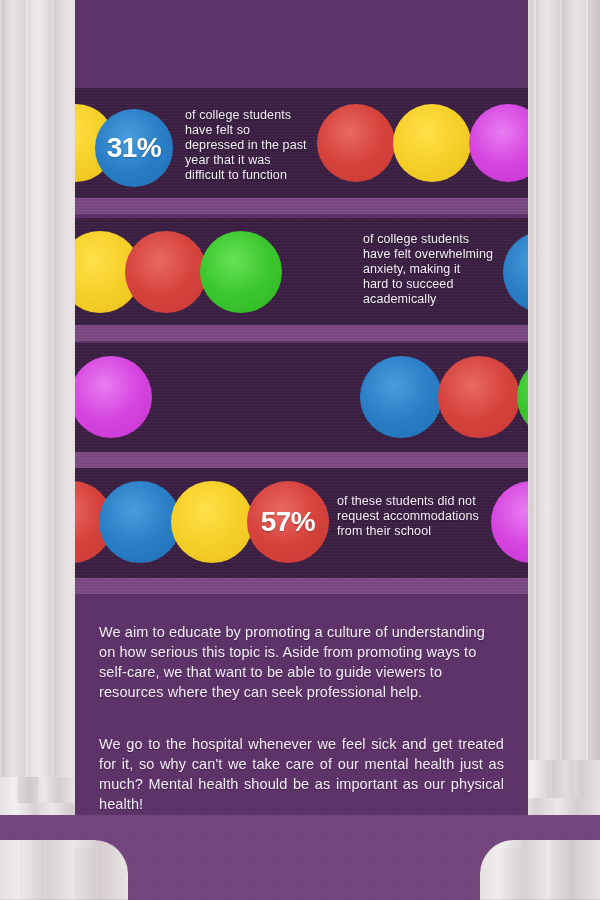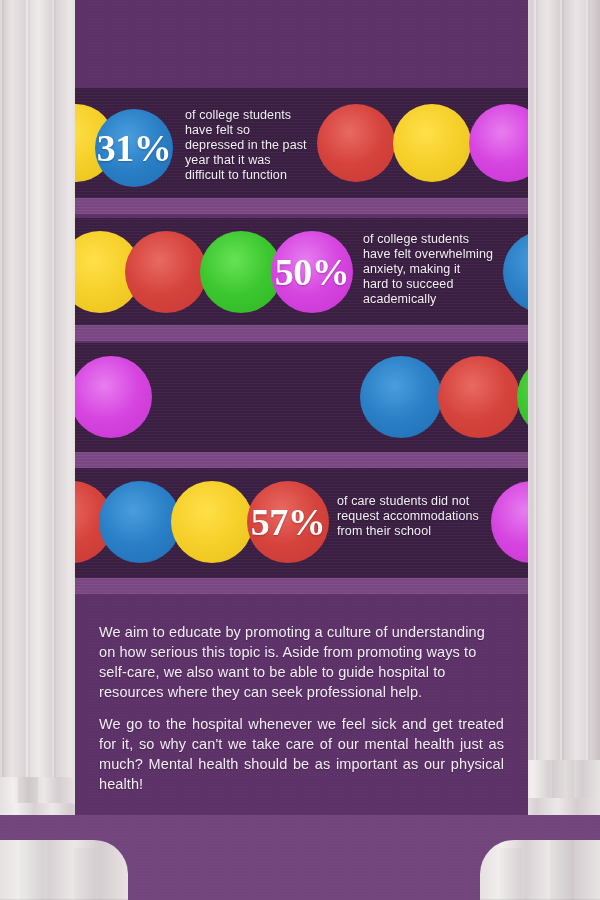--- a/index.html
+++ b/index.html
@@ -95,25 +95,24 @@
 
   
   .circle{
     position:absolute;
     border-radius:50%;
     display:flex; align-items:center; justify-content:center;
   }
   .circle .pct{
     color:#ffffff;
     font-weight:bold;
-    font-size:38px;
+    font-size:28px;
     letter-spacing:-0.5px;
     text-shadow:0 1px 2px rgba(0,0,0,.25);
     white-space:nowrap;
-    font-family:Liberation Serif, serif;
   }
   .c-blue   { background:radial-gradient(circle at 42% 36%, #4a9ede 0%, #2a7fc6 48%, #1f6fb4 100%); }
   .c-yellow { background:radial-gradient(circle at 42% 36%, #ffe049 0%, #f6d02a 48%, #e8bf1a 100%); }
   .c-red    { background:radial-gradient(circle at 42% 36%, #e86a62 0%, #d6433d 48%, #c73833 100%); }
   .c-green  { background:radial-gradient(circle at 42% 36%, #67e356 0%, #3cc72f 48%, #2fb524 100%); }
   .c-magenta{ background:radial-gradient(circle at 42% 36%, #e munde 0%, #d645e0 48%, #c734d2 100%);
               background:radial-gradient(circle at 42% 36%, #e87df0 0%, #d645e0 48%, #c734d2 100%); }
 
   
   .stat-text{
@@ -131,21 +130,21 @@
     position:absolute; left:75px; top:600px; width:453px; height:215px;
     padding:22px 24px 0 24px;
   }
   .message-para{
     color:#f3edf5;
     font-size:14.5px;
     line-height:20px;
     letter-spacing:.1px;
     text-shadow:0 1px 1px rgba(0,0,0,.3);
   }
-  #message-para-2{ margin-top:12px; text-align:justify; }
+  #message-para-2{ margin-top:32px; text-align:justify; }
 
   
   #lower-band{
     position:absolute; left:0; right:0; top:815px; height:85px;
     background:#73457d;
     background-image:radial-gradient(rgba(255,255,255,.035) 1px, transparent 1px);
     background-size:3px 3px;
   }
 </style>
 </head>
@@ -189,23 +188,20 @@
   <div class="stat-text" style="left:110px;top:108px;width:135px;">of college students
 have felt so
 depressed in the past
 year that it was
 difficult to function</div>
 
   <div class="stat-row" id="stat-row-2">
     <div class="circle c-yellow" style="left:-16px;top:13px;width:82px;height:82px;"></div>
     <div class="circle c-red" style="left:50px;top:13px;width:82px;height:82px;"></div>
     <div class="circle c-green" style="left:125px;top:13px;width:82px;height:82px;"></div>
-    <div class="circle c-magenta" style="left:196px;top:13px;width:82px;height:82px;">
-      <span class="pct">50%</span>
-    </div>
     <div class="circle c-blue" style="left:428px;top:13px;width:82px;height:82px;"></div>
   </div>
   <div class="stat-text" style="left:288px;top:232px;width:150px;">of college students
 have felt overwhelming
 anxiety, making it
 hard to succeed
 academically</div>
 
   <div class="stat-row" id="stat-row-3">
     <div class="circle c-magenta" style="left:-5px;top:13px;width:82px;height:82px;"></div>
@@ -216,32 +212,32 @@
 
   <div class="stat-row" id="stat-row-4">
     <div class="circle c-red" style="left:-44px;top:13px;width:82px;height:82px;"></div>
     <div class="circle c-blue" style="left:24px;top:13px;width:82px;height:82px;"></div>
     <div class="circle c-yellow" style="left:96px;top:13px;width:82px;height:82px;"></div>
     <div class="circle c-red" style="left:172px;top:13px;width:82px;height:82px;">
       <span class="pct">57%</span>
     </div>
     <div class="circle c-magenta" style="left:416px;top:13px;width:82px;height:82px;"></div>
   </div>
-  <div class="stat-text" style="left:262px;top:494px;width:170px;">of care students did not
+  <div class="stat-text" style="left:262px;top:494px;width:170px;">of these students did not
 request accommodations
 from their school</div>
 
   <div class="stripe" id="stripe-1"></div>
   <div class="stripe" id="stripe-2"></div>
   <div class="stripe" id="stripe-3"></div>
   <div class="stripe" id="stripe-4"></div>
 </div>
 
 <div id="message-block">
-  <p class="message-para" id="message-para-1">We aim to educate by promoting a culture of understanding on how serious this topic is. Aside from promoting ways to self-care, we also want to be able to guide hospital to resources where they can seek professional help.</p>
+  <p class="message-para" id="message-para-1">We aim to educate by promoting a culture of understanding on how serious this topic is. Aside from promoting ways to self-care, we that want to be able to guide viewers to resources where they can seek professional help.</p>
   <p class="message-para" id="message-para-2">We go to the hospital whenever we feel sick and get treated for it, so why can't we take care of our mental health just as much? Mental health should be as important as our physical health!</p>
 </div>
 
 <div id="lower-band"></div>
 
 <div class="base-tier" style="left:0;top:840px;width:128px;height:60px;border-top-right-radius:34px;"></div>
 <div class="base-shadow" style="left:20px;top:840px;width:24px;height:60px;opacity:.2;"></div>
 <div class="base-shadow" style="left:74px;top:848px;width:22px;height:52px;opacity:.16;"></div>
 
 <div class="base-tier" style="right:0;top:840px;width:120px;height:60px;border-top-left-radius:34px;"></div>

